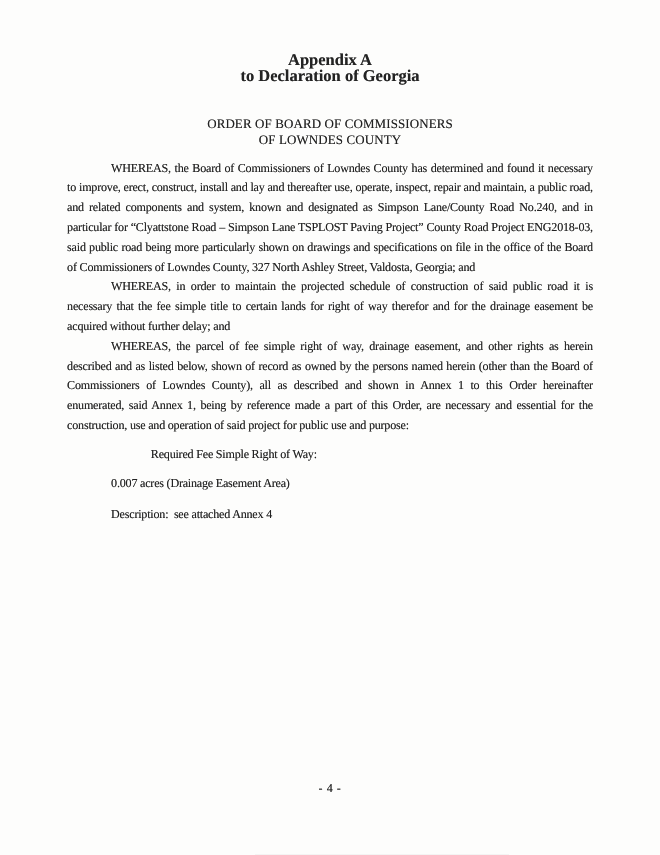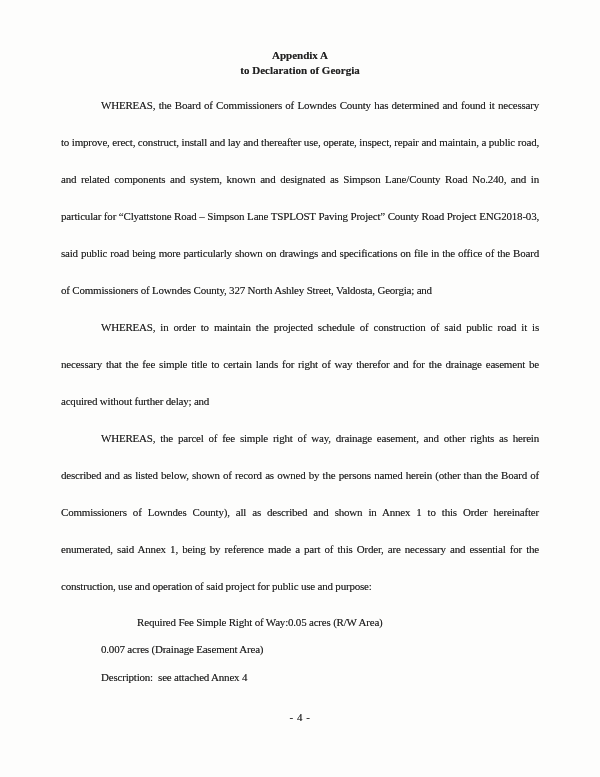--- a/index.html
+++ b/index.html
@@ -17,38 +17,38 @@
     font-family: "Liberation Serif", "DejaVu Serif", serif;
     color: #232323;
     text-shadow: 0 0 0.45px rgba(40,40,40,0.55);
     box-sizing: border-box;
     padding: 0 61px;
   }
   .appendix-heading {
     margin-top: 48px;
     text-align: center;
     font-weight: bold;
-    font-size: 11px;
+    font-size: 15px;
     line-height: 15px;
   }
   .order-heading {
     margin-top: 27px;
     text-align: center;
     font-size: 11.8px;
     line-height: 15px;
     letter-spacing: 0.1px;
   }
   .body-text {
     margin-top: 9px;
   }
   .body-text p {
     margin: 0;
     font-size: 11px;
     letter-spacing: -0.2px;
-    line-height: 37px;
+    line-height: 18px;
     text-align: justify;
     text-indent: 40px;
   }
   .requirements {
     margin-top: 4px;
     margin-left: 40px;
     font-size: 11px;
     letter-spacing: -0.2px;
     line-height: 27.4px;
   }
@@ -79,31 +79,34 @@
 </head>
 <body>
 
 <div class="page">
 
   <div class="appendix-heading">
     <div>Appendix A</div>
     <div>to Declaration of Georgia</div>
   </div>
 
+  <div class="order-heading">
+    <div>ORDER OF BOARD OF COMMISSIONERS</div>
+    <div>OF LOWNDES COUNTY</div>
+  </div>
 
   <div class="body-text">
     <p>WHEREAS, the Board of Commissioners of Lowndes County has determined and found it necessary to improve, erect, construct, install and lay and thereafter use, operate, inspect, repair and maintain, a public road, and related components and system, known and designated as Simpson Lane/County Road No.240, and in particular for “Clyattstone Road – Simpson Lane TSPLOST Paving Project” County Road Project ENG2018-03, said public road being more particularly shown on drawings and specifications on file in the office of the Board of Commissioners of Lowndes County, 327 North Ashley Street, Valdosta, Georgia; and</p>
     <p>WHEREAS, in order to maintain the projected schedule of construction of said public road it is necessary that the fee simple title to certain lands for right of way therefor and for the drainage easement be acquired without further delay; and</p>
     <p>WHEREAS, the parcel of fee simple right of way, drainage easement, and other rights as herein described and as listed below, shown of record as owned by the persons named herein (other than the Board of Commissioners of Lowndes County), all as described and shown in Annex 1 to this Order hereinafter enumerated, said Annex 1, being by reference made a part of this Order, are necessary and essential for the construction, use and operation of said project for public use and purpose:</p>
   </div>
 
   <div class="requirements">
     <div class="req-row">
       <span class="req-label">Required Fee Simple Right of Way:</span>
-      <span class="req-value">0.05 acres (R/W Area)</span>
     </div>
     <div class="req-row">
       <span class="req-value">0.007 acres (Drainage Easement Area)</span>
     </div>
     <div class="description-line">Description:  see attached Annex 4</div>
   </div>
 
   <div class="page-number">- 4 -</div>
 
 </div>

